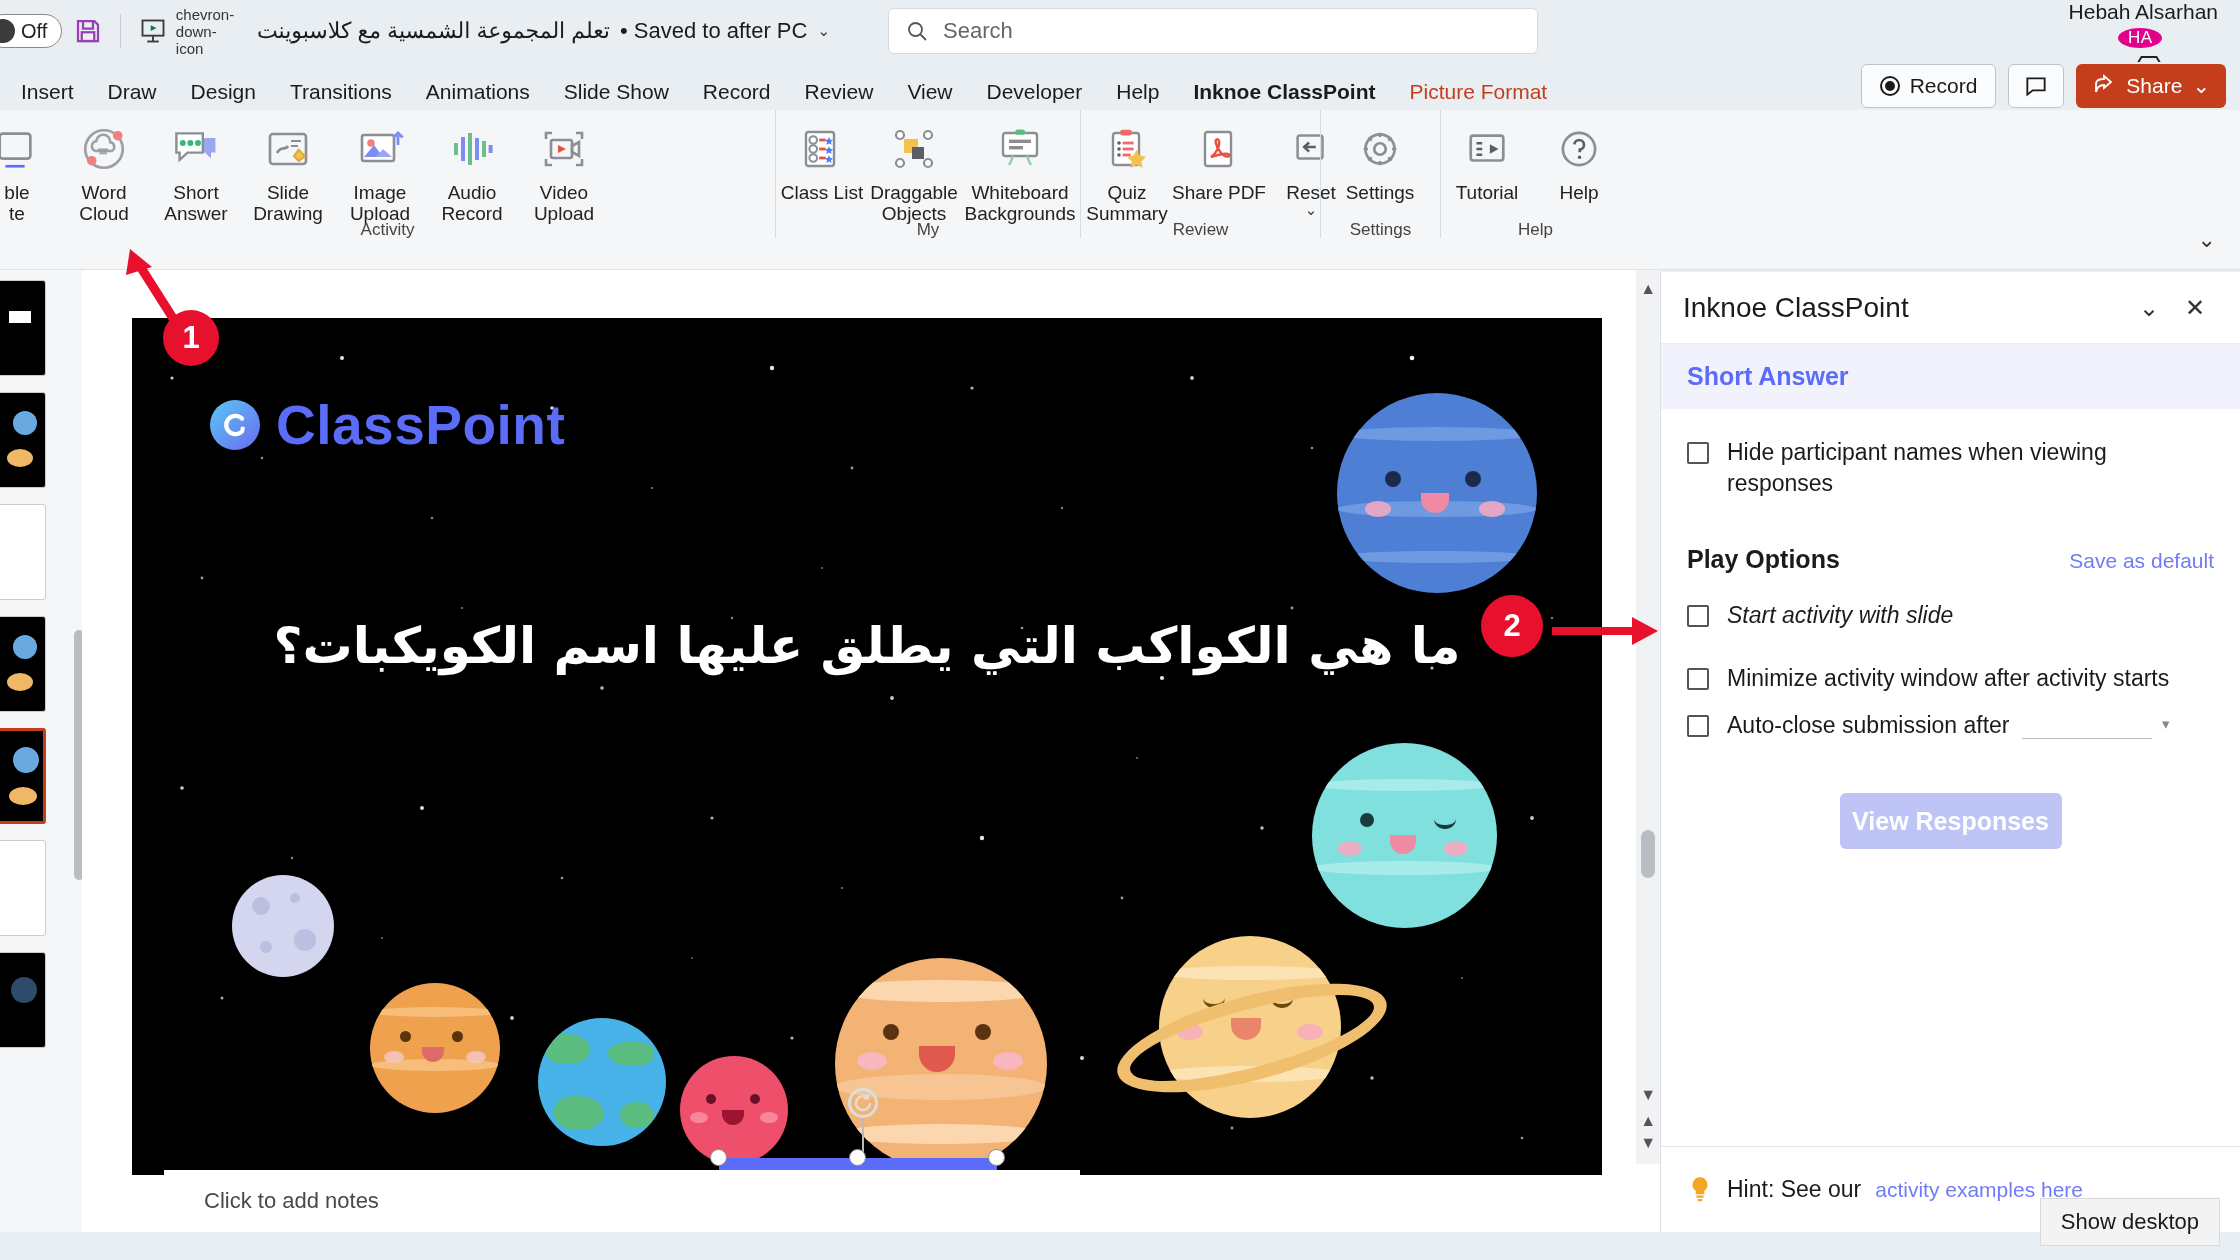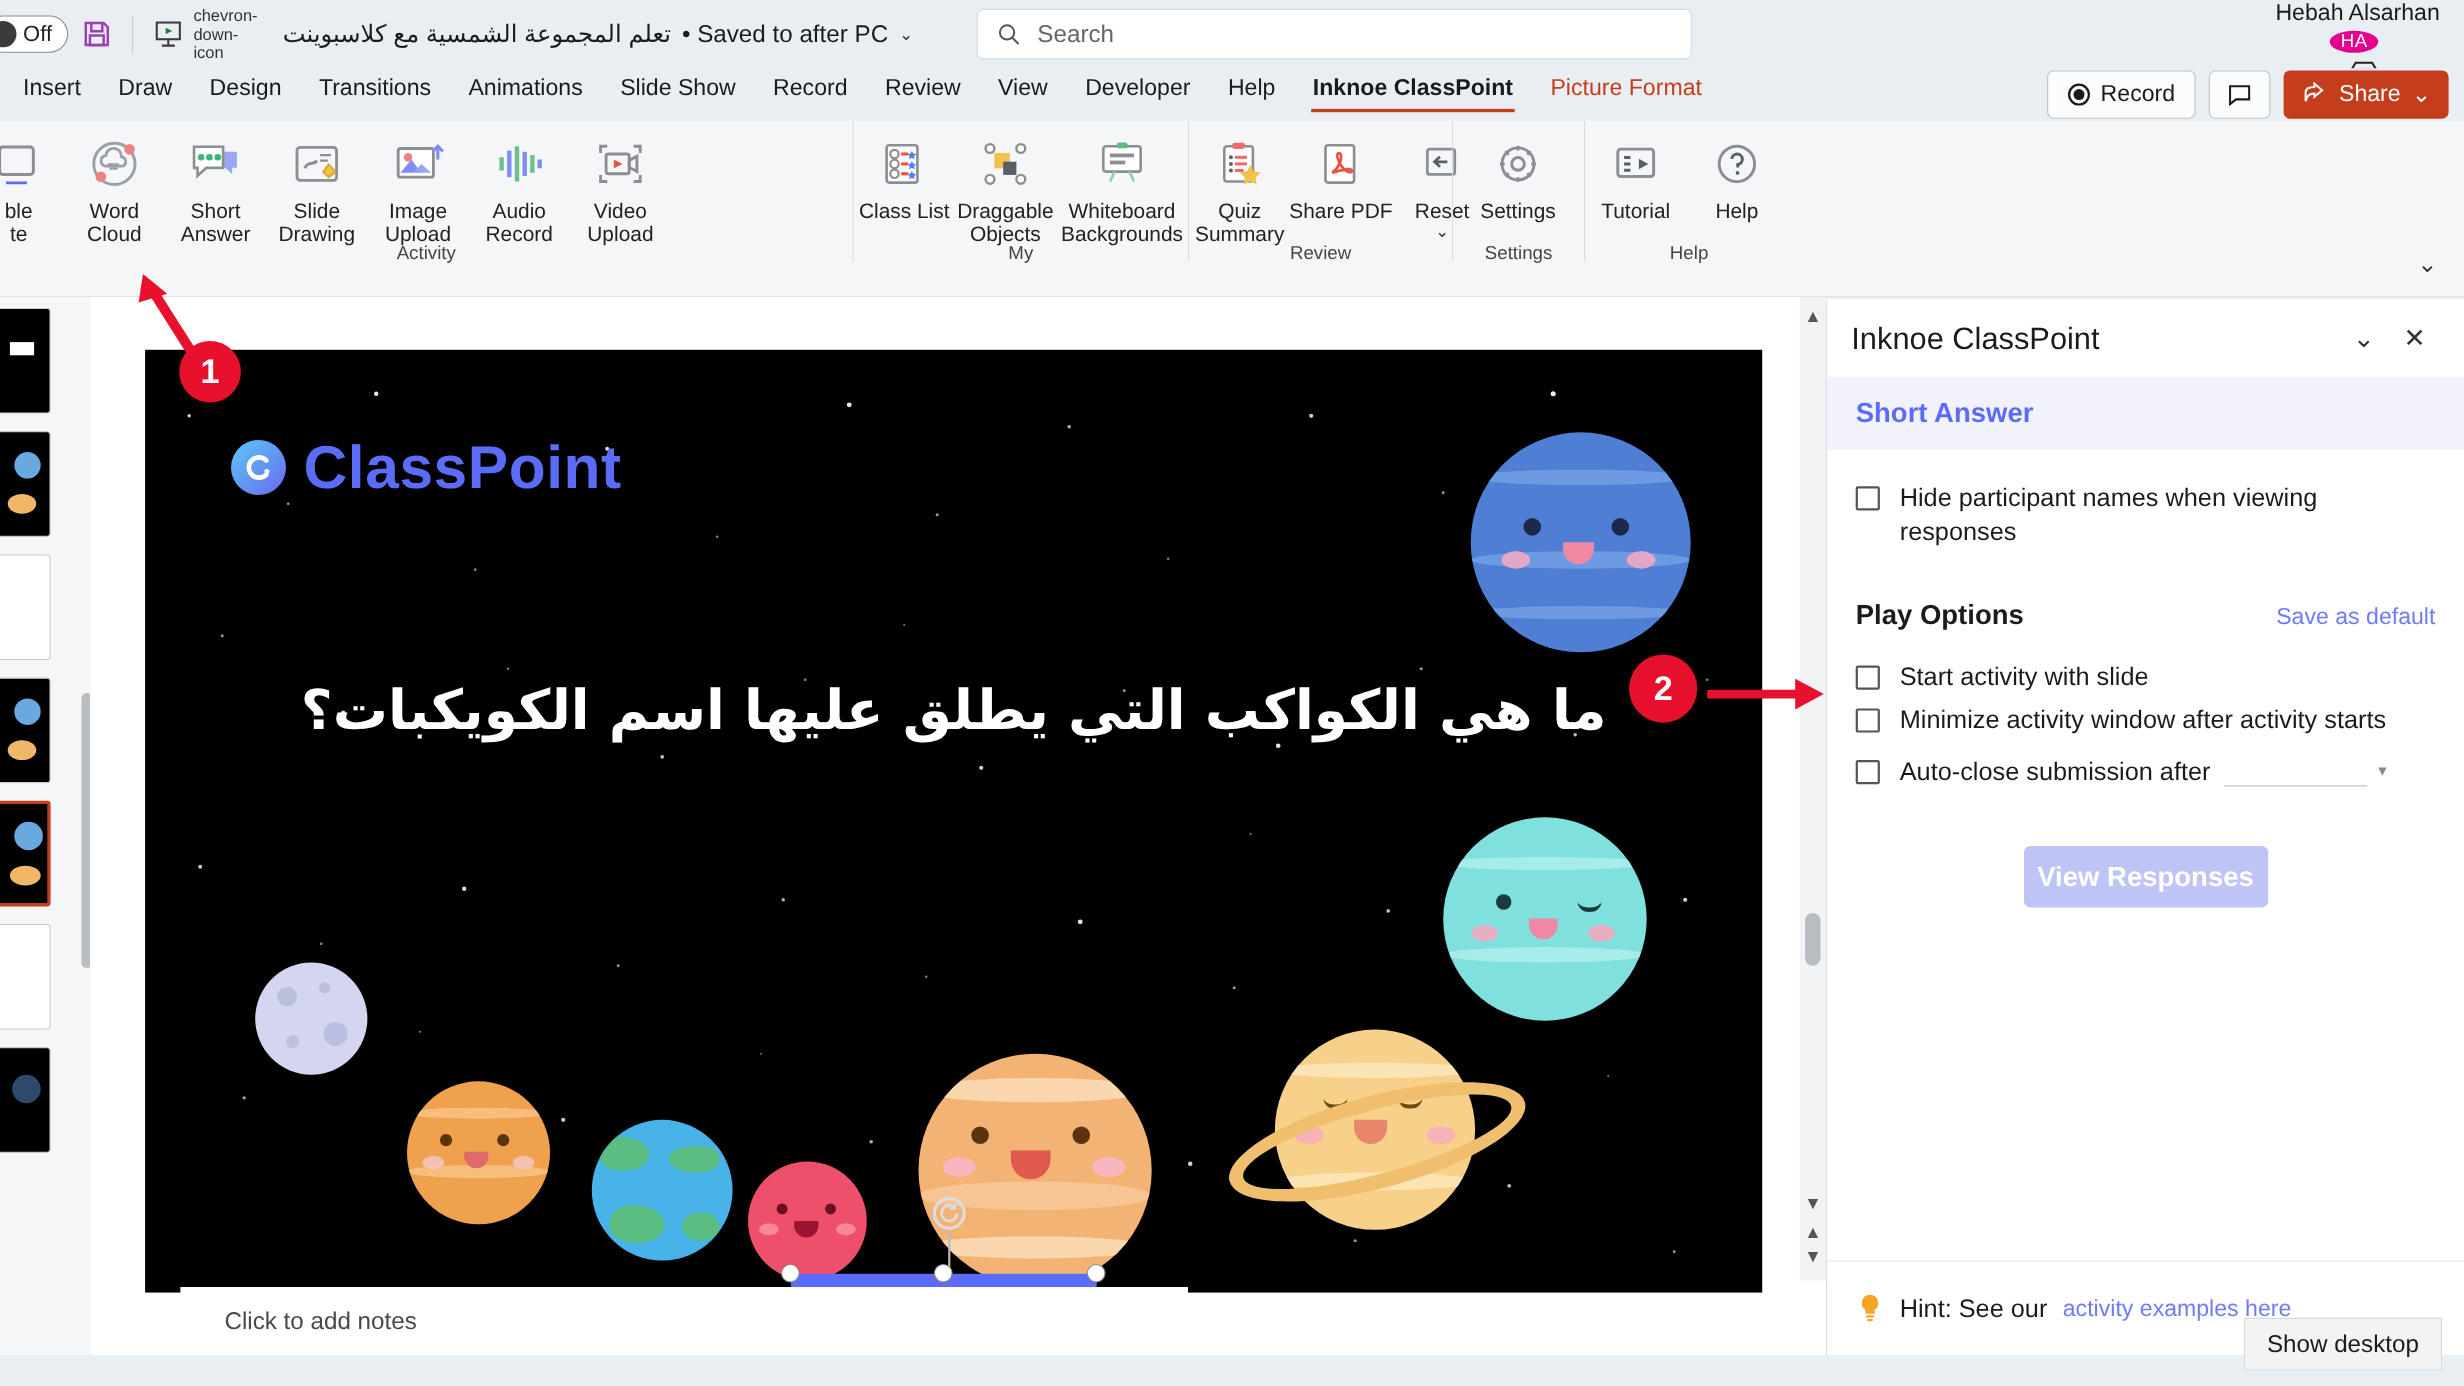--- a/index.html
+++ b/index.html
@@ -46,21 +46,21 @@
     margin-right: 18px; letter-spacing: .5px;
   }
   .winbtn {
     width: 64px; height: 58px; display: flex; align-items: center; justify-content: center;
     font-size: 26px; color: #202020;
   }
 
   
   .tabbar {
     position: absolute; left: 0; top: 62px; width: 2240px; height: 48px;
-    background: #e9eef2; display: flex; align-items: flex-start; gap: 0px;
+    background: #e9eef2; display: flex; align-items: flex-end; gap: 0px;
     padding-left: 4px;
   }
   .tab {
     font-size: 21px; color: #1b1b1b; padding: 6px 17px; white-space: nowrap;
     position: relative;
   }
   .tab.active { font-weight: bold; }
   .tab.active::after {
     content: ""; position: absolute; left: 16px; right: 16px; bottom: -4px;
     height: 3px; background: #c43e1c;
@@ -812,21 +812,21 @@
     <div class="cbrow">
       <div class="cbox"></div>
       <div class="cblabel">Hide participant names when viewing responses</div>
     </div>
 
     <div class="section-row">
       <span class="section-title">Play Options</span>
       <span class="link">Save as default</span>
     </div>
 
-    <div class="cbrow" style="margin-bottom:8px;">
+    <div class="cbrow" style="margin-bottom:32px;font-style:italic;">
       <div class="cbox"></div>
       <div class="cblabel">Start activity with slide</div>
     </div>
 
     <div class="cbrow" style="margin-bottom:16px;">
       <div class="cbox"></div>
       <div class="cblabel">Minimize activity window after activity starts</div>
     </div>
 
     <div class="cbrow">

